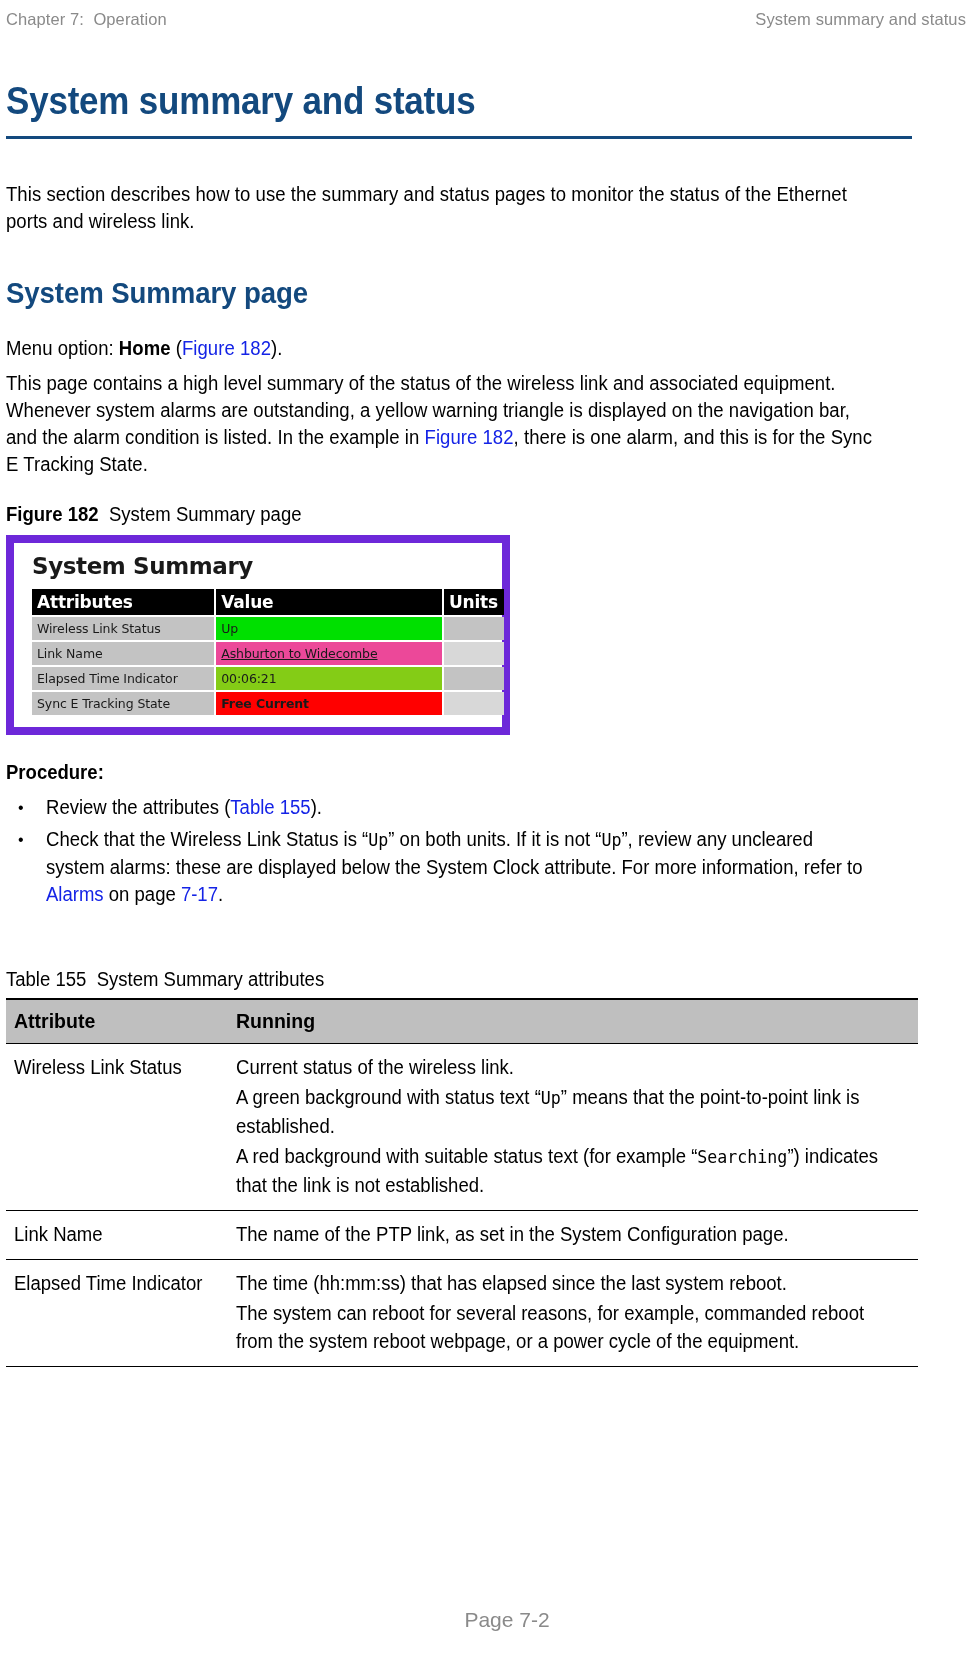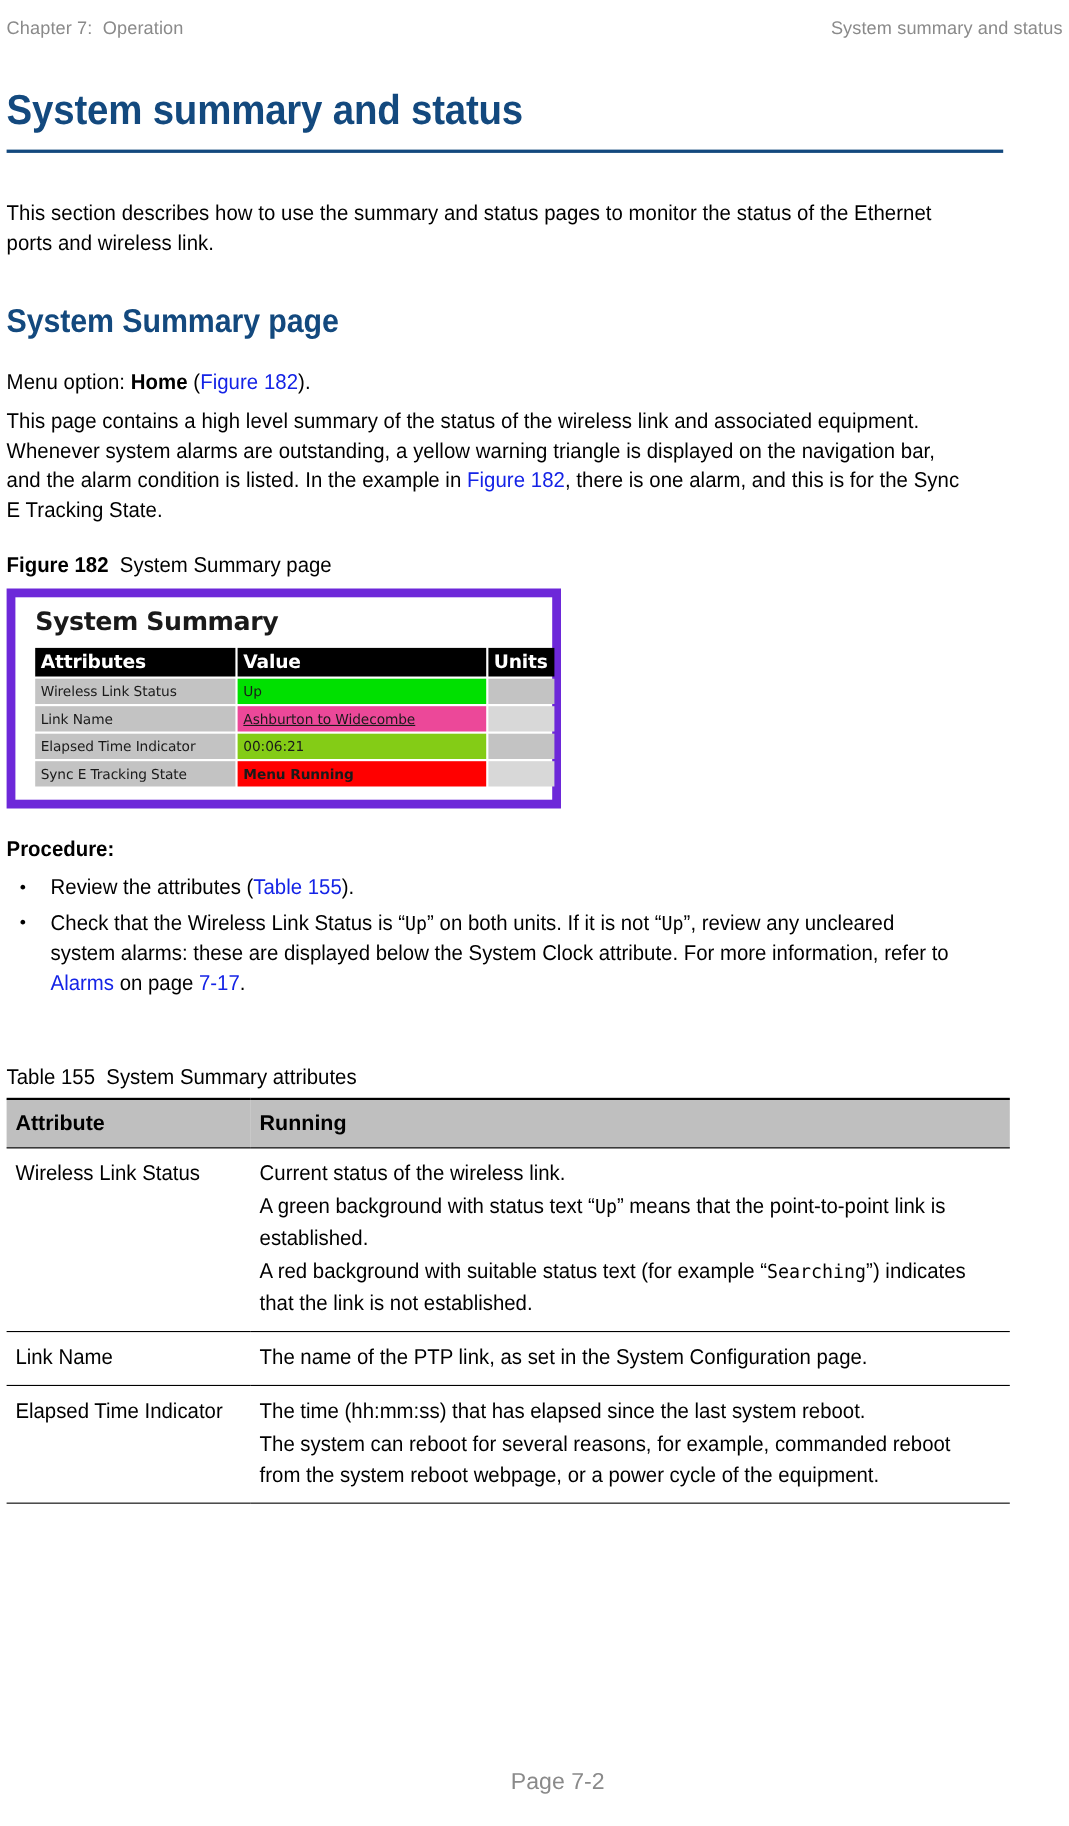--- a/index.html
+++ b/index.html
@@ -24,21 +24,21 @@
   }
 
   
   .running-header {
     position: absolute;
     top: 0px;
     left: 0px;
     width: 972px;
     height: 36px;
     display: flex;
-    align-items: flex-end;
+    align-items: center;
     justify-content: space-between;
     padding: 2px 6px 0 6px;
     box-sizing: border-box;
     gap: 16px;
   }
   .running-header .hdr-text {
     font-family: "Liberation Sans", sans-serif;
     font-size: 16.5px;
     color: #8a8a8a;
     letter-spacing: 0.1px;
@@ -318,21 +318,21 @@
             <td class="val-light">Ashburton to Widecombe</td>
             <td class="unit-light"></td>
           </tr>
           <tr>
             <td class="attr-cell">Elapsed Time Indicator</td>
             <td class="val-dark">00:06:21</td>
             <td class="unit-dark"></td>
           </tr>
           <tr>
             <td class="attr-cell">Sync E Tracking State</td>
-            <td class="val-red">Menu Running</td>
+            <td class="val-red">Free Current</td>
             <td class="unit-light"></td>
           </tr>
         </tbody>
       </table>
     </div>
 
     <div style="height:26px"></div>
     <p class="proc-label">Procedure:</p>
     <div style="height:10px"></div>
     <ul class="bullets">

